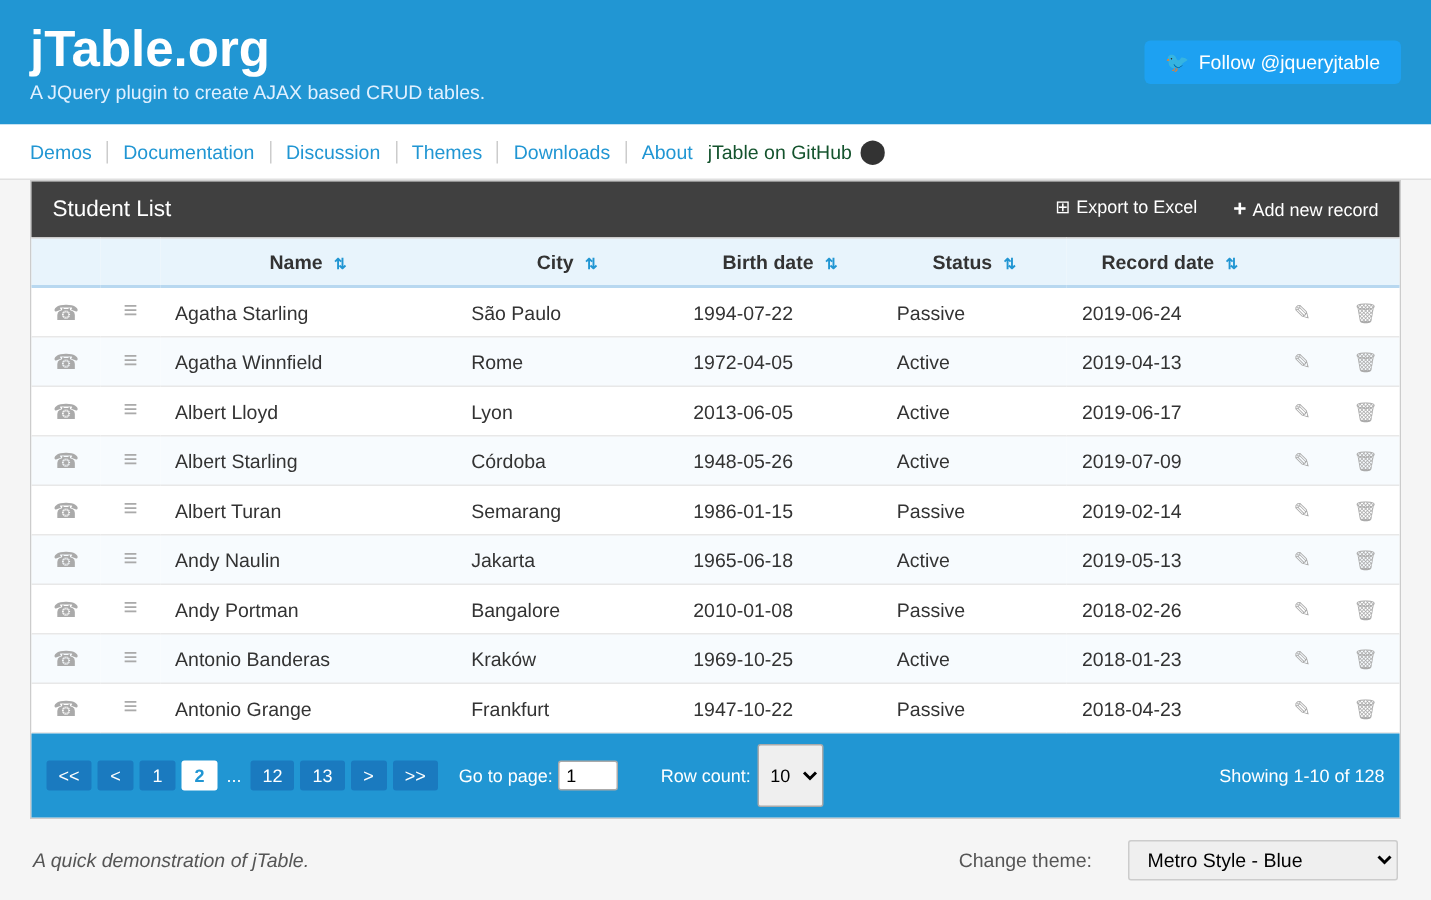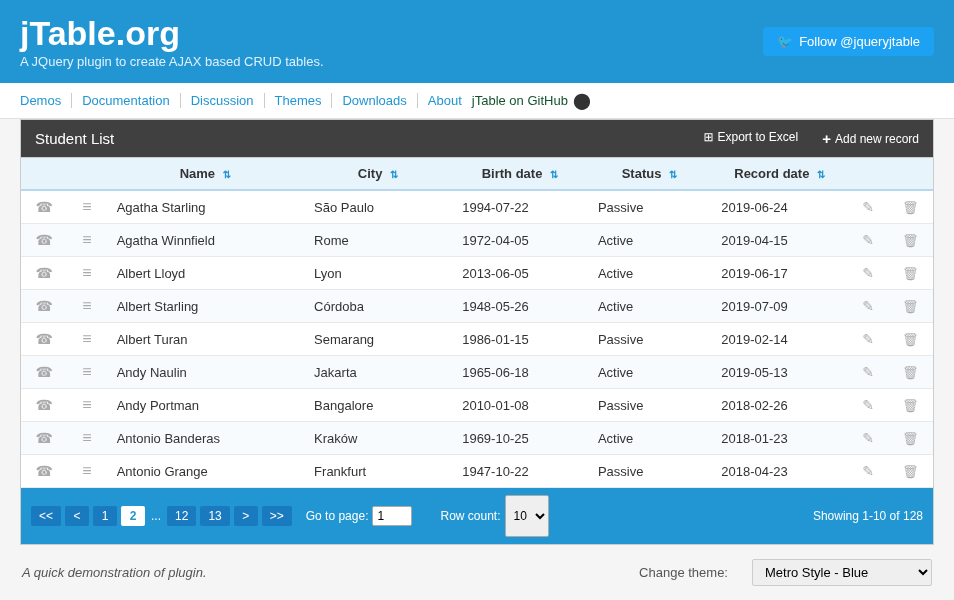--- a/index.html
+++ b/index.html
@@ -280,21 +280,21 @@
       <td class="col-edit"><span class="edit-icon action-icon"></span></td>
       <td class="col-del"><span class="trash-icon action-icon"></span></td>
     </tr>
           <tr>
       <td class="col-icon"><span class="phone-icon action-icon"></span></td>
       <td class="col-list-icon"><span class="list-icon action-icon"></span></td>
       <td class="col-name">Agatha Winnfield</td>
       <td class="col-city">Rome</td>
       <td class="col-birth">1972-04-05</td>
       <td class="col-status">Active</td>
-      <td class="col-record">2019-04-15</td>
+      <td class="col-record">2019-04-13</td>
       <td class="col-edit"><span class="edit-icon action-icon"></span></td>
       <td class="col-del"><span class="trash-icon action-icon"></span></td>
     </tr>
           <tr>
       <td class="col-icon"><span class="phone-icon action-icon"></span></td>
       <td class="col-list-icon"><span class="list-icon action-icon"></span></td>
       <td class="col-name">Albert Lloyd</td>
       <td class="col-city">Lyon</td>
       <td class="col-birth">2013-06-05</td>
       <td class="col-status">Active</td>
@@ -388,21 +388,21 @@
         <option>10</option>
         <option>25</option>
         <option>50</option>
       </select>
       <span class="showing-info">Showing 1-10 of 128</span>
     </div>
 
   </div>
 
   <div class="below-table">
-    <span class="quick-demo">A quick demonstration of plugin.</span>
+    <span class="quick-demo">A quick demonstration of jTable.</span>
     <div class="theme-change">
       <span>Change theme:</span>
       <select class="theme-select">
         <option>Metro Style - Blue</option>
         <option>Default</option>
         <option>Simple</option>
       </select>
     </div>
   </div>
 

